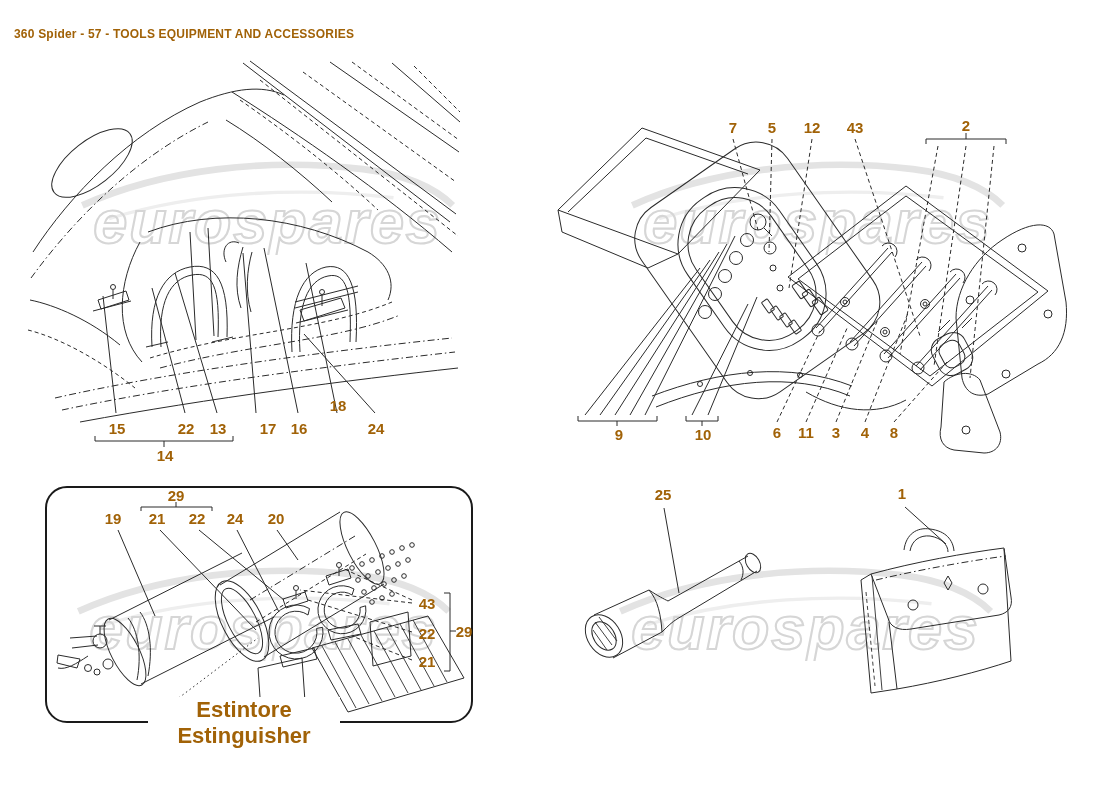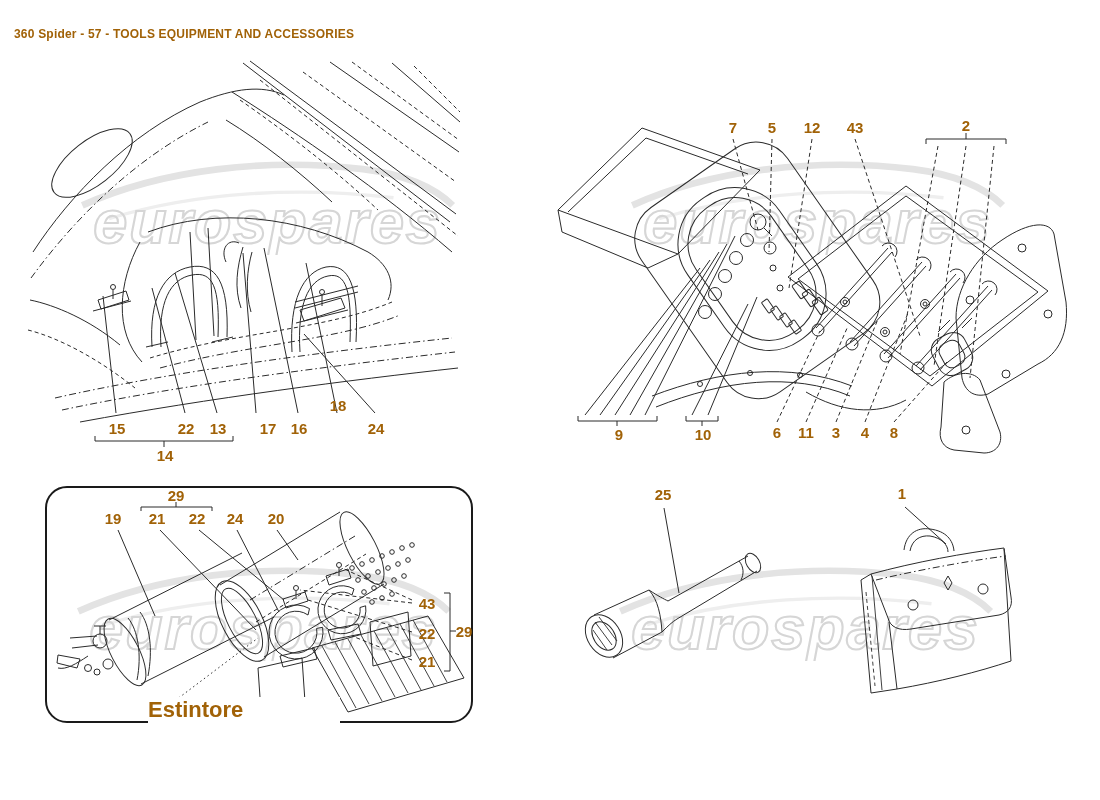--- a/index.html
+++ b/index.html
@@ -5,21 +5,21 @@
   html,body{margin:0;padding:0;background:#ffffff;}
   #canvas{position:relative;width:1100px;height:800px;background:#fff;overflow:hidden;
           font-family:"Liberation Sans", sans-serif;color:#a16207;}
   .title{position:absolute;left:14px;top:27px;font-size:12px;font-weight:bold;letter-spacing:.2px;z-index:3;}
   .wm{position:absolute;z-index:0;font-style:italic;}
   .diagram{position:absolute;z-index:1;}
   .co{position:absolute;transform:translate(-50%,-50%);font-size:15px;font-weight:bold;
       white-space:nowrap;z-index:3;line-height:1;}
   .ext-box{position:absolute;left:45px;top:486px;width:428px;height:237px;border:2px solid #1a1a1a;
            border-radius:22px;z-index:1;box-sizing:border-box;}
-  .caption{position:absolute;left:148px;top:697px;width:192px;background:#fff;text-align:left;
+  .caption{position:absolute;left:148px;top:697px;width:192px;background:#fff;text-align:center;
            z-index:2;font-weight:bold;font-size:22px;line-height:1.16;}
   svg{display:block;}
   svg path,svg ellipse,svg circle,svg rect,svg polyline{fill:none;stroke:#2b2b2b;stroke-width:1;}
   svg .thin{stroke-width:.9;}
   svg .dash{stroke-dasharray:4 3;}
   svg .dashdot{stroke-dasharray:7 3 1.5 3;}
   svg .dot{stroke-dasharray:1.5 3;}
   svg .wm-swoosh{stroke:#e3e3e3;stroke-width:7;}
   svg .wm-swoosh2{stroke:#eeeeee;stroke-width:3.5;}
   svg .wm-text{fill:none;stroke:#d6d6d6;stroke-width:2.2;font-weight:bold;font-size:64px;
@@ -368,15 +368,16 @@
   <span class="co" style="left:427px;top:603px">43</span>
   <span class="co" style="left:427px;top:633px">22</span>
   <span class="co" style="left:464px;top:631px">29</span>
   <span class="co" style="left:427px;top:661px">21</span>
 
   <span class="co" style="left:663px;top:494px">25</span>
   <span class="co" style="left:902px;top:493px">1</span>
 
   <div class="caption">
     <div>Estintore</div>
+    <div>Estinguisher</div>
   </div>
 
 </div>
 
 </body></html>

